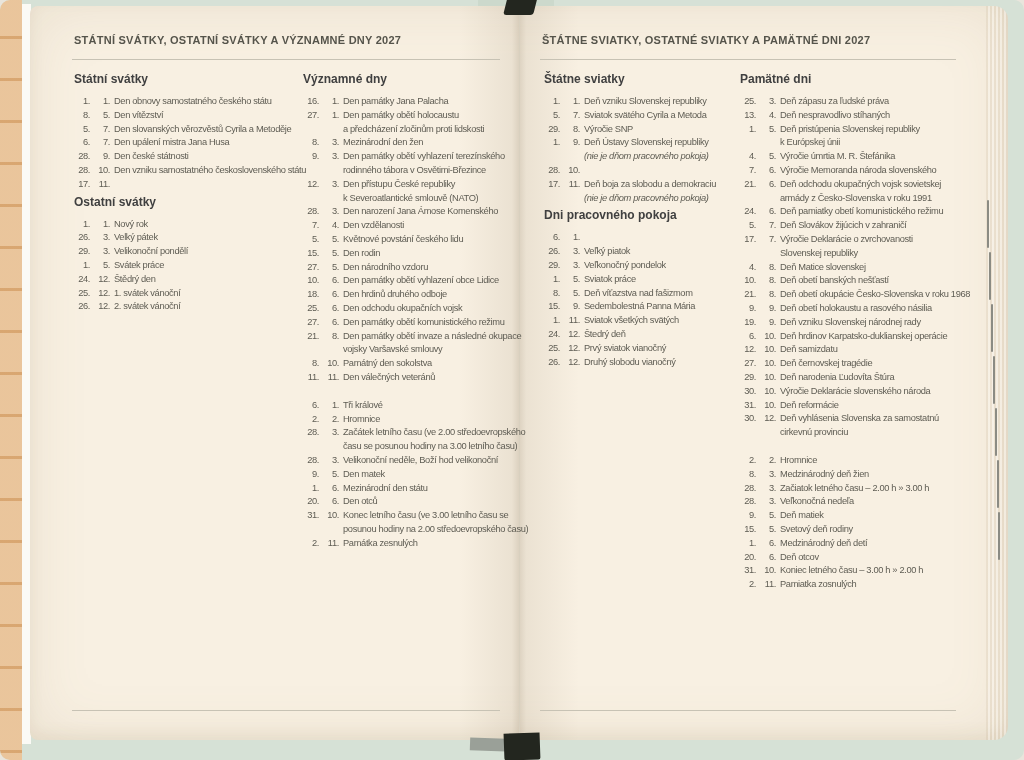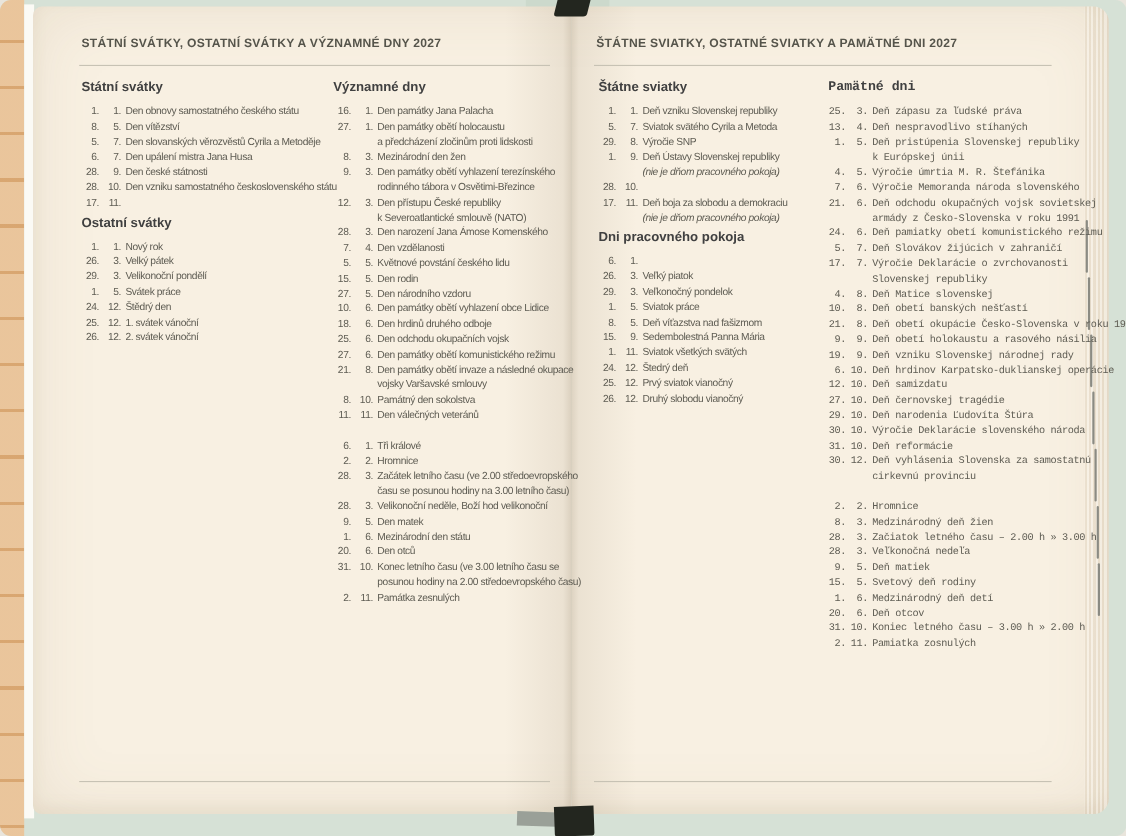--- a/index.html
+++ b/index.html
@@ -31,21 +31,21 @@
   .page-title{position:absolute;top:0;left:2px;right:2px;font-size:11px;font-weight:700;
     letter-spacing:.25px;color:#55544b;white-space:nowrap;}
   .page-right .page-title{}
   .title-rule,.footer-rule{position:absolute;left:0;right:0;height:1px;background:#c7c2b4;}
   .title-rule{top:25px;}
   .footer-rule{top:676px;}
   .col{position:absolute;top:38px;}
   .pl-c1{left:2px;width:206px;}
   .pl-c2{left:203px;width:217px;margin-left:28px;}
   .pr-c1{left:4px;width:204px;}
-  .pr-c2{left:213px;width:203px;font-family:Liberation Mono, monospace;}
+  .pr-c2{left:200px;width:203px;}
   .sec-heading{font-size:12px;font-weight:700;color:#404040;margin:0 0 9px 0;}
   .section + .section{margin-top:3px;}
   .item{display:grid;grid-template-columns:16px 16px 1fr;column-gap:4px;
     font-size:9.3px;letter-spacing:-.35px;line-height:13.8px;}
   .num{text-align:right;}
   .ln{display:block;white-space:nowrap;}
   .ln em{font-style:italic;}
   .group.gap{margin-top:14px;}
 </style>
 </head>

